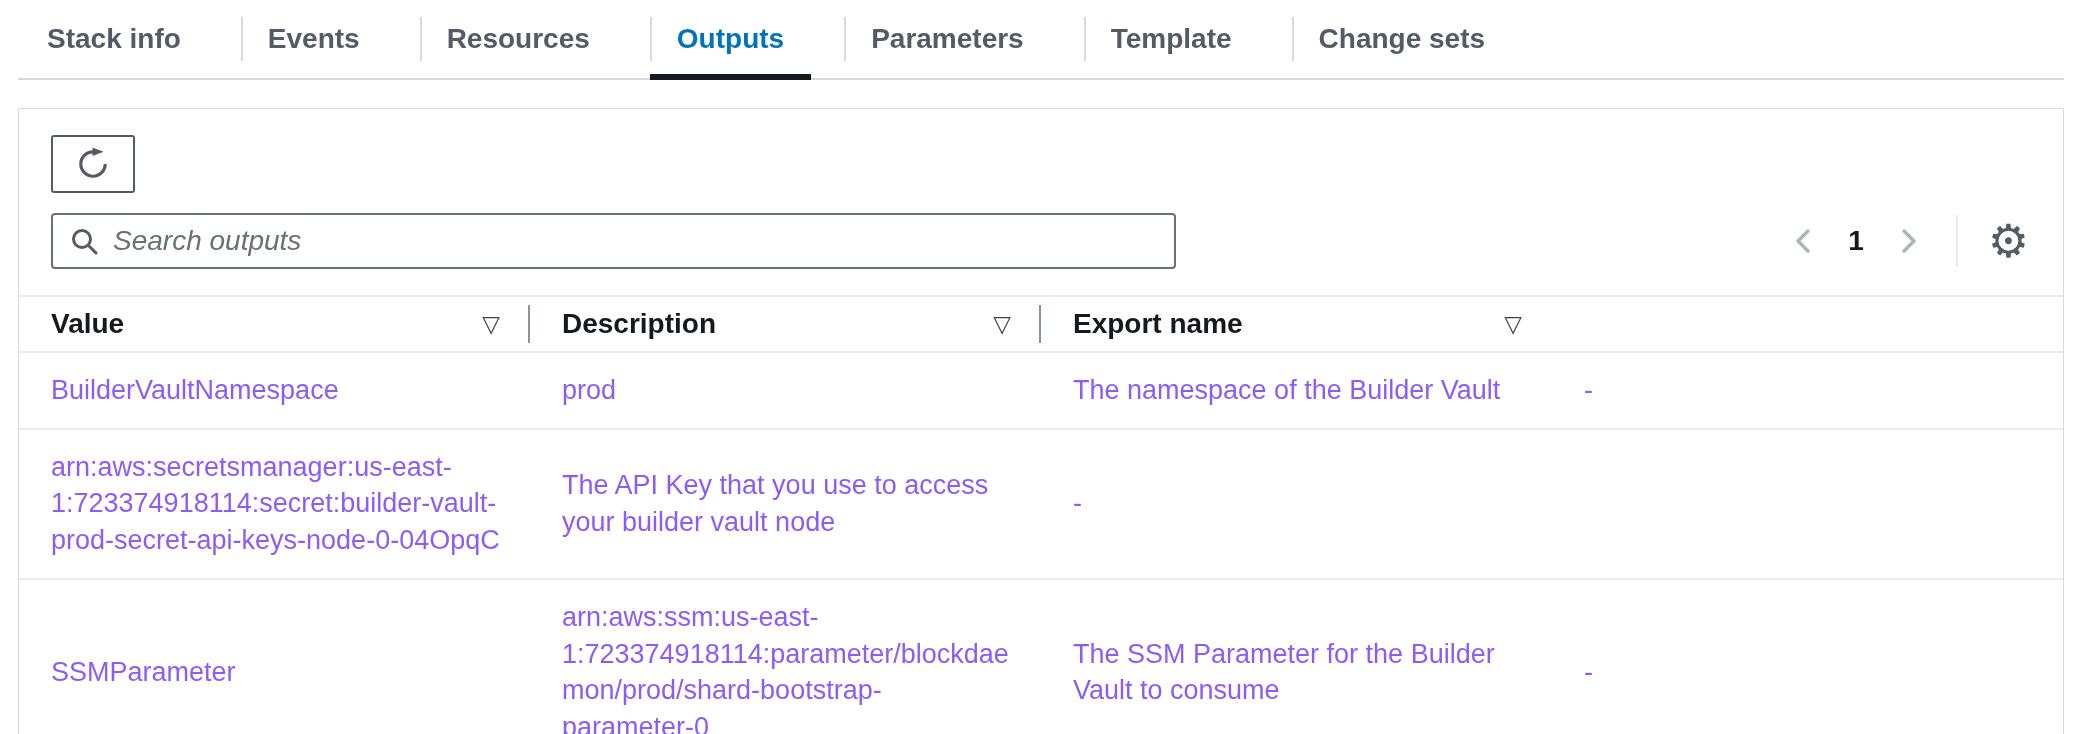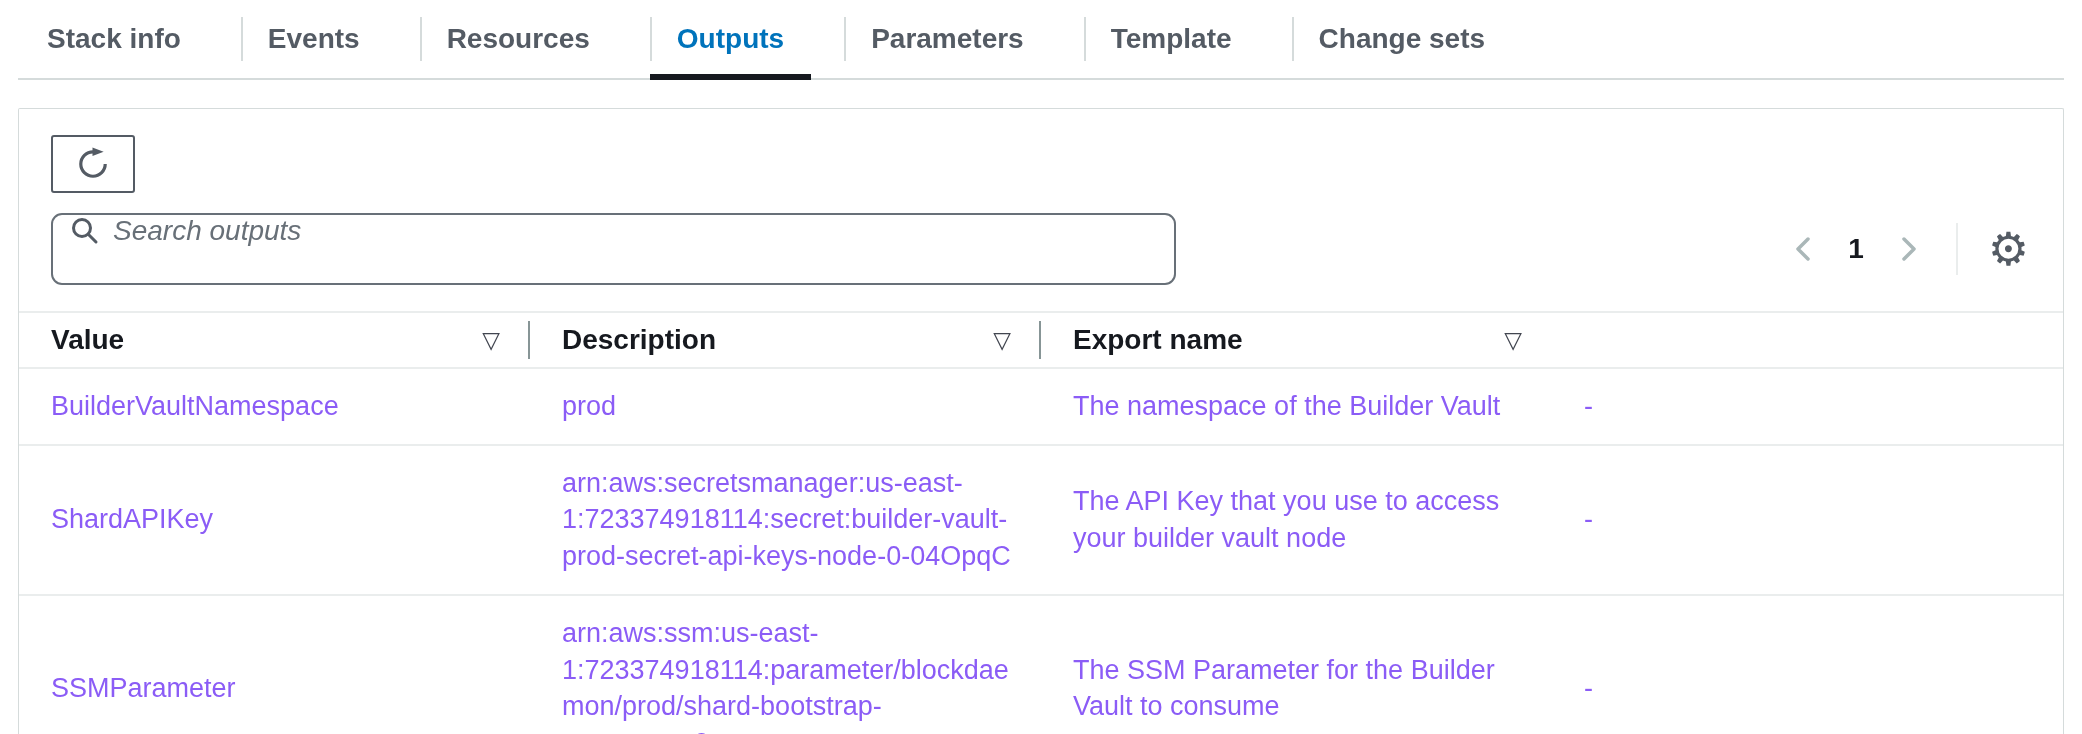--- a/index.html
+++ b/index.html
@@ -49,23 +49,23 @@
     display: flex; align-items: center; justify-content: center;
     cursor: pointer;
   }
 
   
   .toolbar {
     display: flex; align-items: center;
     padding: 20px 34px 0 32px;
   }
   .search-box {
-    width: 1125px; height: 72px;
-    border: 2px solid #687078; border-radius: 11px; background: #fff;
-    display: flex; align-items: flex-start; padding: 0 16px;
+    width: 1125px; height: 56px;
+    border: 2px solid #687078; border-radius: 4px; background: #fff;
+    display: flex; align-items: center; padding: 0 16px;
   }
   .search-box input {
     flex: 1; border: none; outline: none; background: transparent;
     font-size: 28px; margin-left: 14px; color: #16191f;
     font-family: "Liberation Sans", "DejaVu Sans", sans-serif;
   }
   .search-box input::placeholder { font-style: italic; color: #687078; }
   .toolbar-right { margin-left: auto; display: flex; align-items: center; }
   .page-btn {
     background: none; border: none; cursor: pointer;
@@ -205,21 +205,20 @@
     </div>
 
     <div class="tr">
       <div class="td">BuilderVaultNamespace</div>
       <div class="td">prod</div>
       <div class="td">The namespace of the Builder Vault</div>
       <div class="td">-</div>
     </div>
 
     <div class="tr">
-      <div class="td">ShardAPIKey</div>
       <div class="td">arn:aws:secretsmanager:us-east-1:723374918114:secret:builder-vault-prod-secret-api-keys-node-0-04OpqC</div>
       <div class="td">The API Key that you use to access your builder vault node</div>
       <div class="td">-</div>
     </div>
 
     <div class="tr">
       <div class="td">SSMParameter</div>
       <div class="td">arn:aws:ssm:us-east-1:723374918114:parameter/blockdaemon/prod/shard-bootstrap-parameter-0</div>
       <div class="td">The SSM Parameter for the Builder Vault to consume</div>
       <div class="td">-</div>

